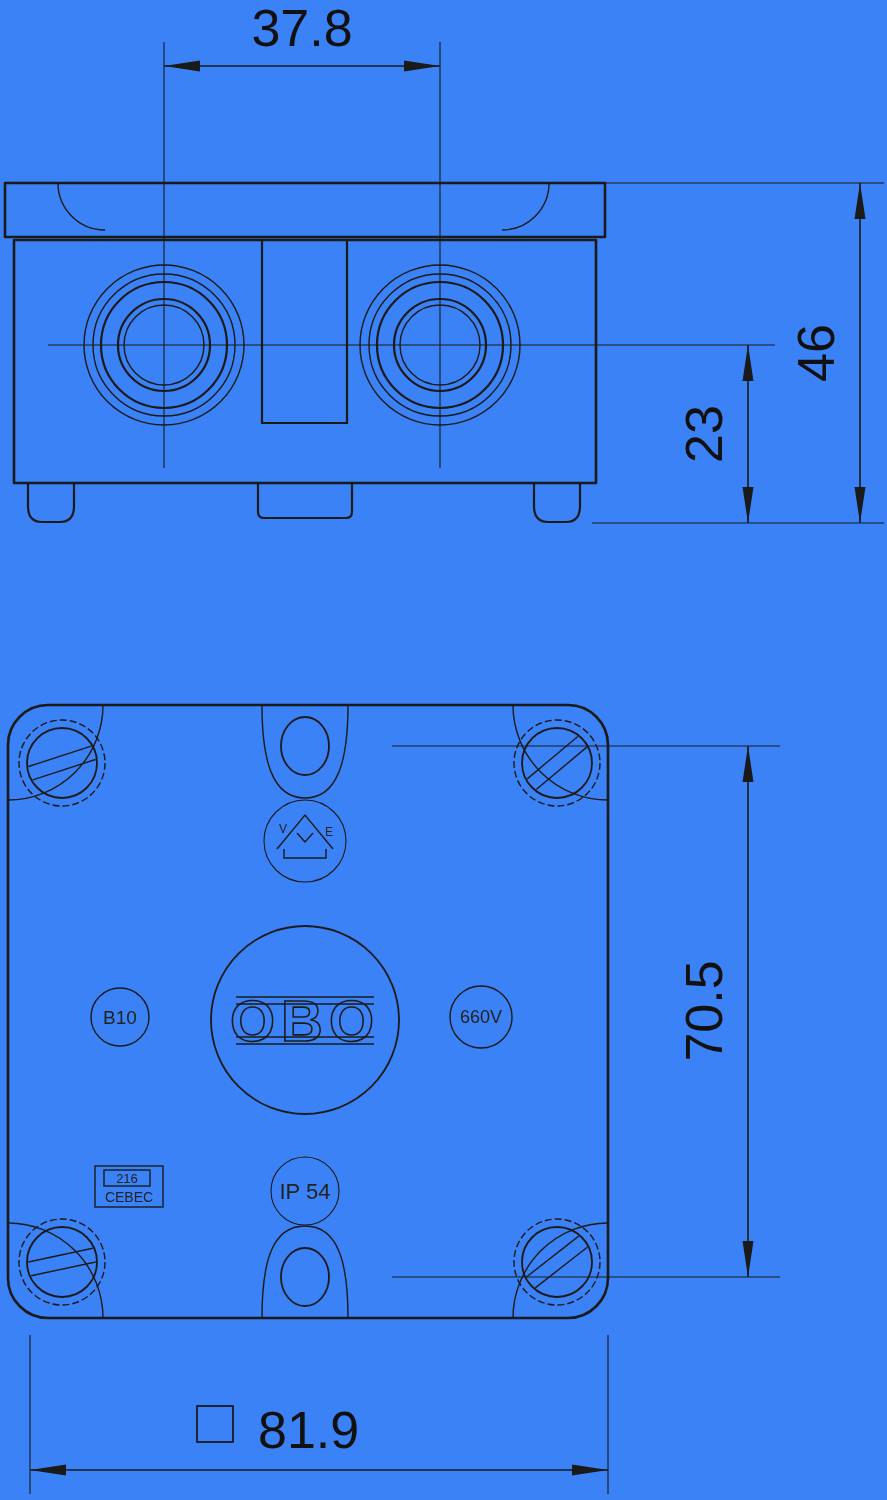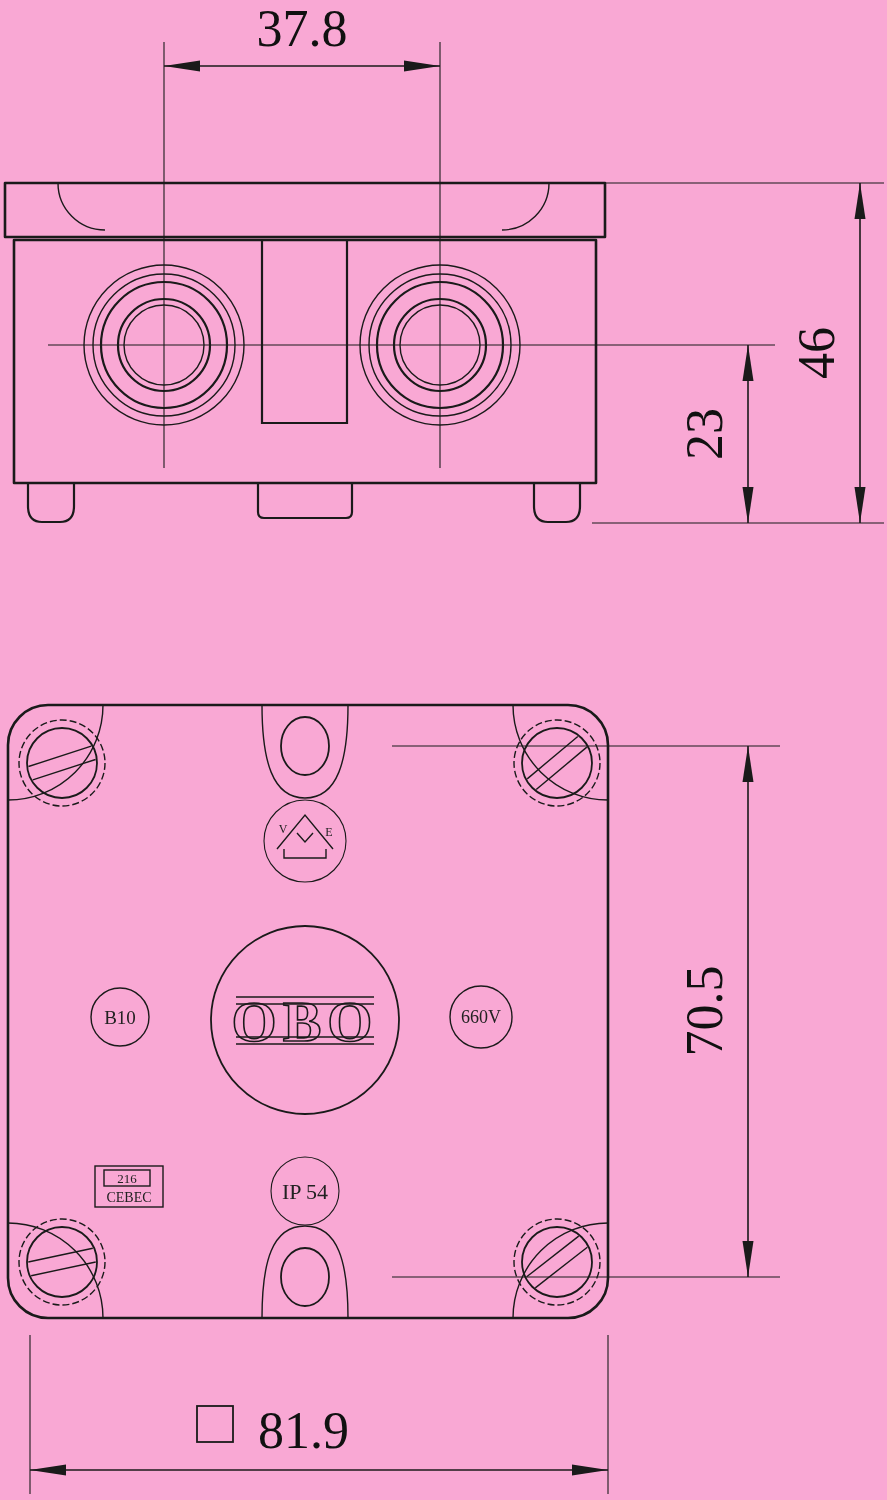--- a/index.html
+++ b/index.html
@@ -1,17 +1,17 @@
 <!DOCTYPE html>
 <html><head>
 <meta charset="utf-8">
 <style>
   html,body{margin:0;padding:0;background:#ffffff;}
-  .sheet{position:relative;width:887px;height:1500px;background:#f9a8d4;overflow:hidden;
-         font-family:Liberation Serif, serif;}
+  .sheet{position:relative;width:887px;height:1500px;background:#3b82f6;overflow:hidden;
+         font-family:Liberation Sans, sans-serif;}
   svg{position:absolute;left:0;top:0;}
   .e  {stroke:#1a1a1a;stroke-width:2.2;fill:none;stroke-linecap:round;}
   .e2 {stroke:#1a1a1a;stroke-width:2.6;fill:none;stroke-linejoin:round;}
   .m  {stroke:#1a1a1a;stroke-width:1.4;fill:none;}
   .m2 {stroke:#1a1a1a;stroke-width:1.8;fill:none;}
   .t  {stroke:#1a1a1a;stroke-width:1.1;fill:none;}
   .d  {stroke:#1a1a1a;stroke-width:1.6;fill:none;}
   .dimtxt{font-size:52px;fill:#111;}
   .lbl {fill:#222;}
   .logo{fill:none;stroke:#1a1a1a;stroke-width:1.6;font-weight:bold;}

